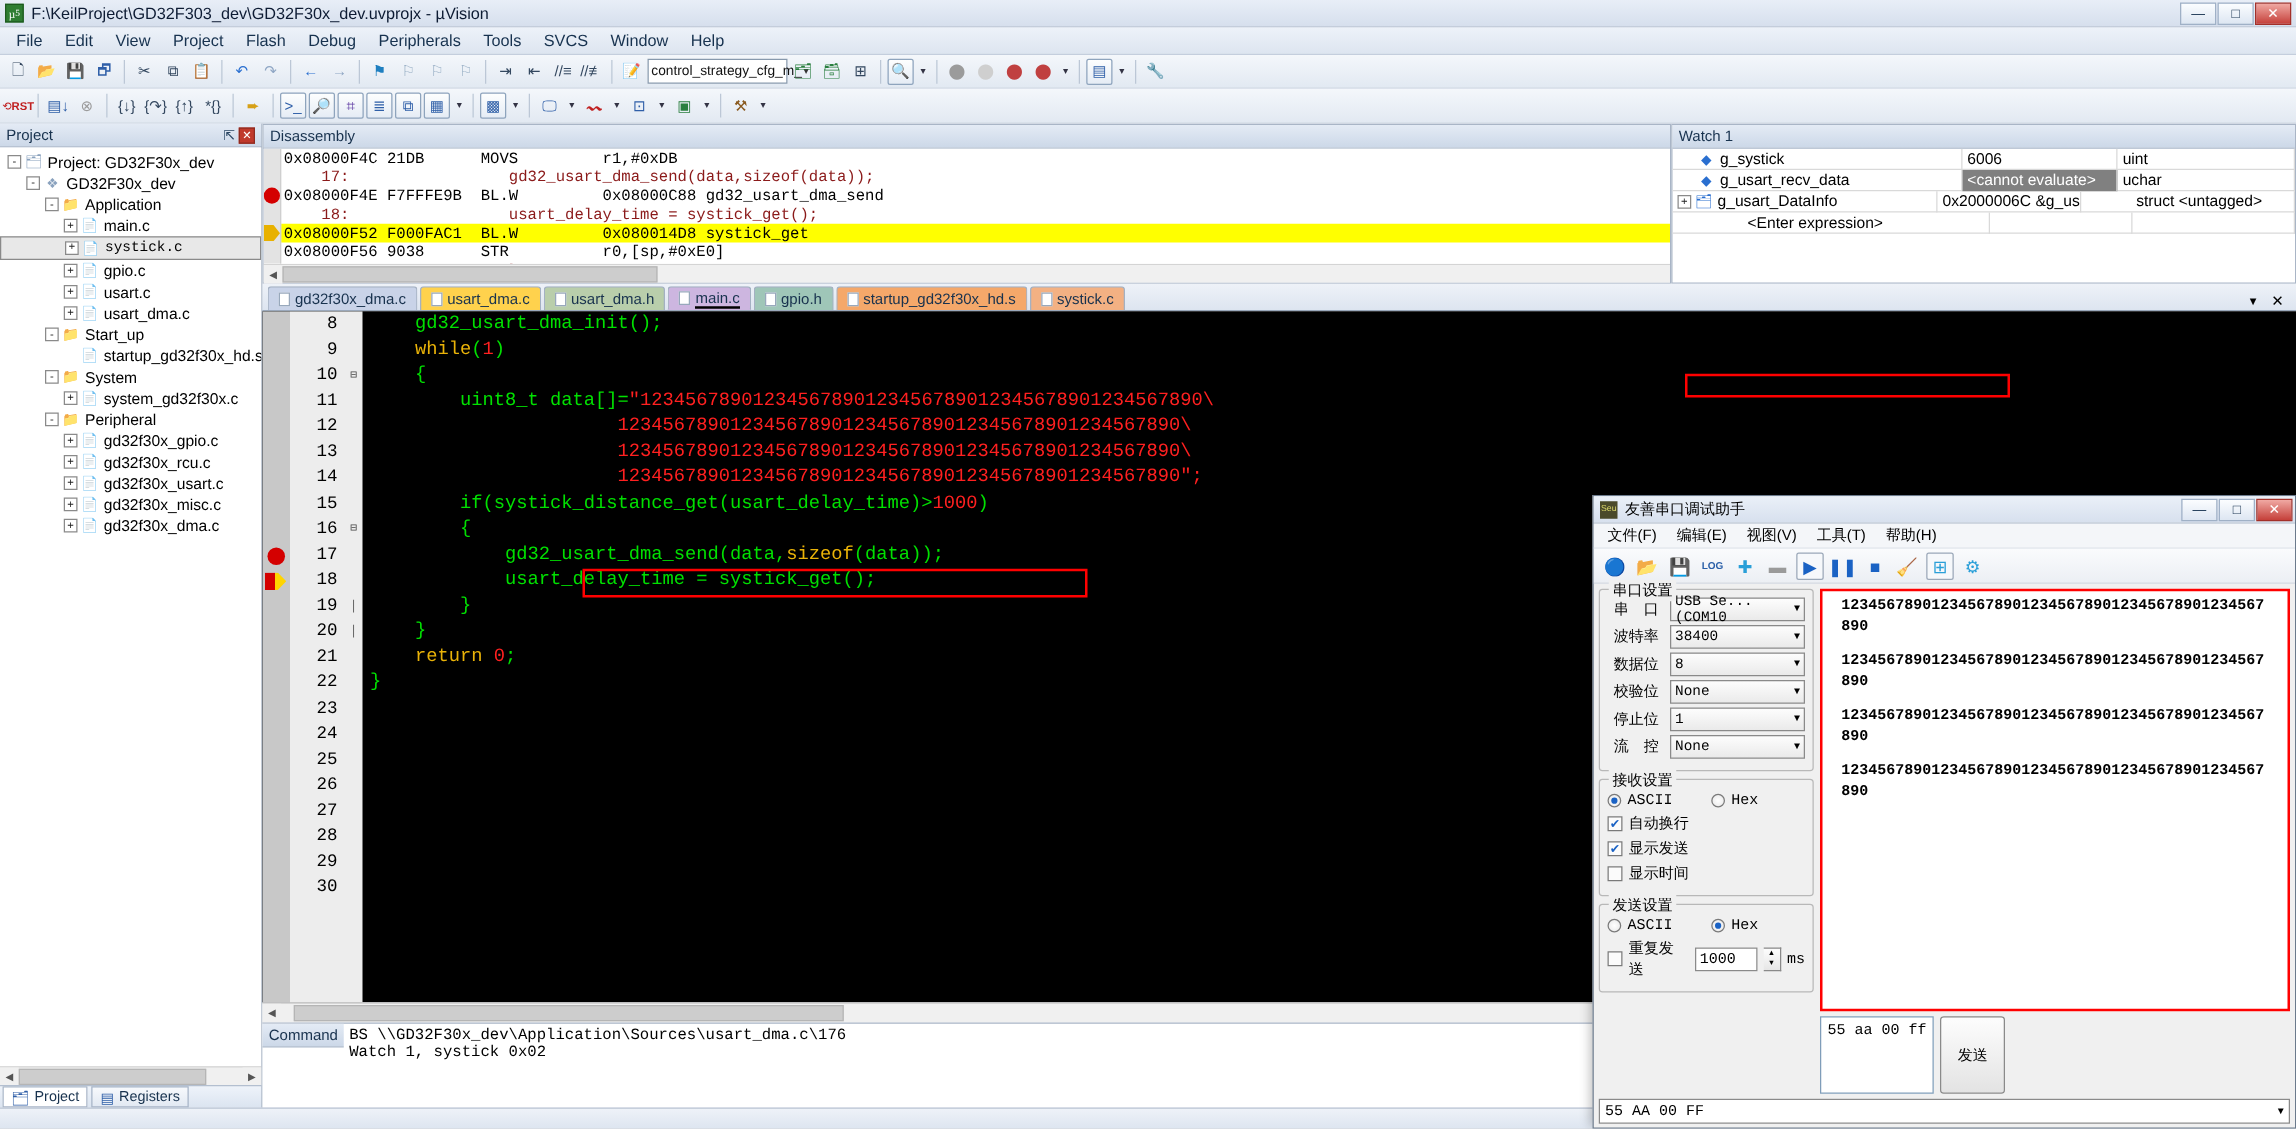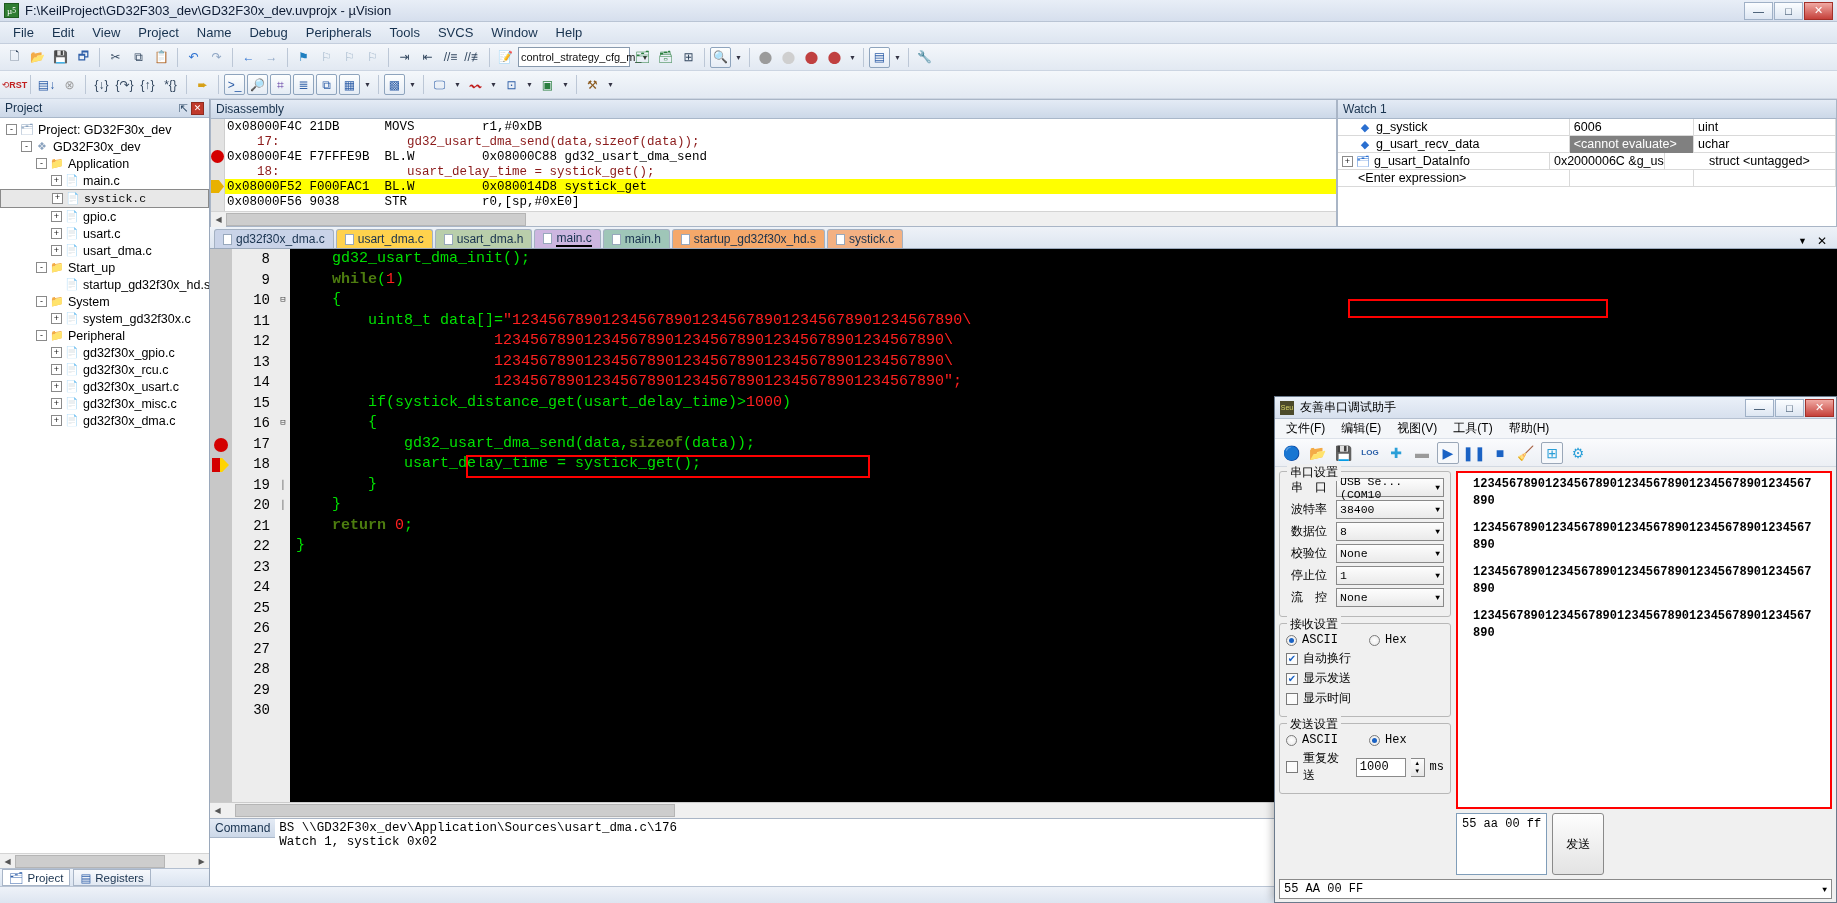--- a/index.html
+++ b/index.html
@@ -102,21 +102,21 @@
   .code { flex:1; background:#000; display:flex; min-height:0; overflow:hidden;
      font-family:"Liberation Mono", monospace; font-size:15px; }
   .cmargin { width:22px; background:#c8c8c8; position:relative; flex:none; }
   .clineno { width:44px; background:#ededed; color:#000; text-align:right; padding-right:6px;
      font-size:14px; flex:none; }
   .clineno div { height:20.5px; line-height:20.5px; }
   .cfold { width:14px; background:#ededed; flex:none; color:#444; font-size:9px; }
   .cfold div { height:20.5px; line-height:20.5px; text-align:center; }
   .ctext { flex:1; position:relative; white-space:pre; padding-left:6px; overflow:hidden; }
   .ctext div { height:20.5px; line-height:20.5px; }
-  .kw { color:#4d7c0f;font-weight:bold; } .fn { color:#00e000; } .str { color:#ff2020; }
+  .kw { color:#eab308; } .fn { color:#00e000; } .str { color:#ff2020; }
   .num { color:#ff2020; } .pun { color:#00e000; } .type { color:#00e000; }
   .hlbox { position:absolute; border:2px solid #ff0000; }
   .editor-hscroll { height:16px; background:#f0f0f0; display:flex; align-items:center; border-top:1px solid #ccc;}
 
   
   .watch { width:500px; background:#fff; border:1px solid #a9b5c6; display:flex; flex-direction:column; }
   .wgrid { flex:1; font-size:12.5px; }
   .wrow { display:flex; height:17px; align-items:center; border-bottom:1px solid #d9d9d9; }
   .wcell { padding:0 4px; border-right:1px solid #d9d9d9; height:17px; display:flex; align-items:center;
      overflow:hidden; white-space:nowrap; }
@@ -200,21 +200,21 @@
       <span class="win-btn">□</span>
       <span class="win-btn close">✕</span>
     </span>
   </div>
 
   <div class="menubar" id="menubar">
       <span class="mi">File</span>
       <span class="mi">Edit</span>
       <span class="mi">View</span>
       <span class="mi">Project</span>
-      <span class="mi">Name</span>
+      <span class="mi">Flash</span>
       <span class="mi">Debug</span>
       <span class="mi">Peripherals</span>
       <span class="mi">Tools</span>
       <span class="mi">SVCS</span>
       <span class="mi">Window</span>
       <span class="mi">Help</span>
     </div>
 
   <div class="toolbar">
     <span class="tb">🗋</span>
@@ -470,21 +470,21 @@
               <div class="wrow">
                 <div class="wcell" style="width: 260px; padding-left: 4px;">
                   <span class="exp">+</span>
                   <span class="ico" style="color: rgb(42, 111, 208);">🗂</span>
                   <span>g_usart_DataInfo</span>
                 </div>
                 <div class="wcell" style="width: 140px;">0x2000006C &amp;g_usart_...</div>
                 <div class="wcell" style="width: 160px; margin-left: 40px;">struct &lt;untagged&gt;</div>
               </div>
               <div class="wrow">
-                <div class="wcell" style="width: 260px; padding-left: 20px;">
+                <div class="wcell" style="width: 260px; padding-left: 20px; margin-left: 40px;">
                   <span>&lt;Enter expression&gt;</span>
                 </div>
                 <div class="wcell" style="width: 140px;"></div>
                 <div class="wcell" style="width: 160px;"></div>
               </div>
             </div>
         </div>
       </div>
 
       <div class="editor-area">
@@ -500,21 +500,21 @@
             <div class="etab" style="background: rgb(185, 206, 171);">
               <span class="dot"></span>
               <span>usart_dma.h</span>
             </div>
             <div class="etab" style="background: rgb(205, 182, 224); font-weight: normal; border-bottom: 1px solid rgb(205, 182, 224);">
               <span class="dot"></span>
               <span style="border-bottom: 2px solid rgb(0, 0, 0);">main.c</span>
             </div>
             <div class="etab" style="background: rgb(159, 198, 184);">
               <span class="dot"></span>
-              <span>main.h</span>
+              <span>gpio.h</span>
             </div>
             <div class="etab" style="background: rgb(245, 168, 106);">
               <span class="dot"></span>
               <span>startup_gd32f30x_hd.s</span>
             </div>
             <div class="etab" style="background: rgb(243, 177, 131);">
               <span class="dot"></span>
               <span>systick.c</span>
             </div>
             <span class="tabright">

